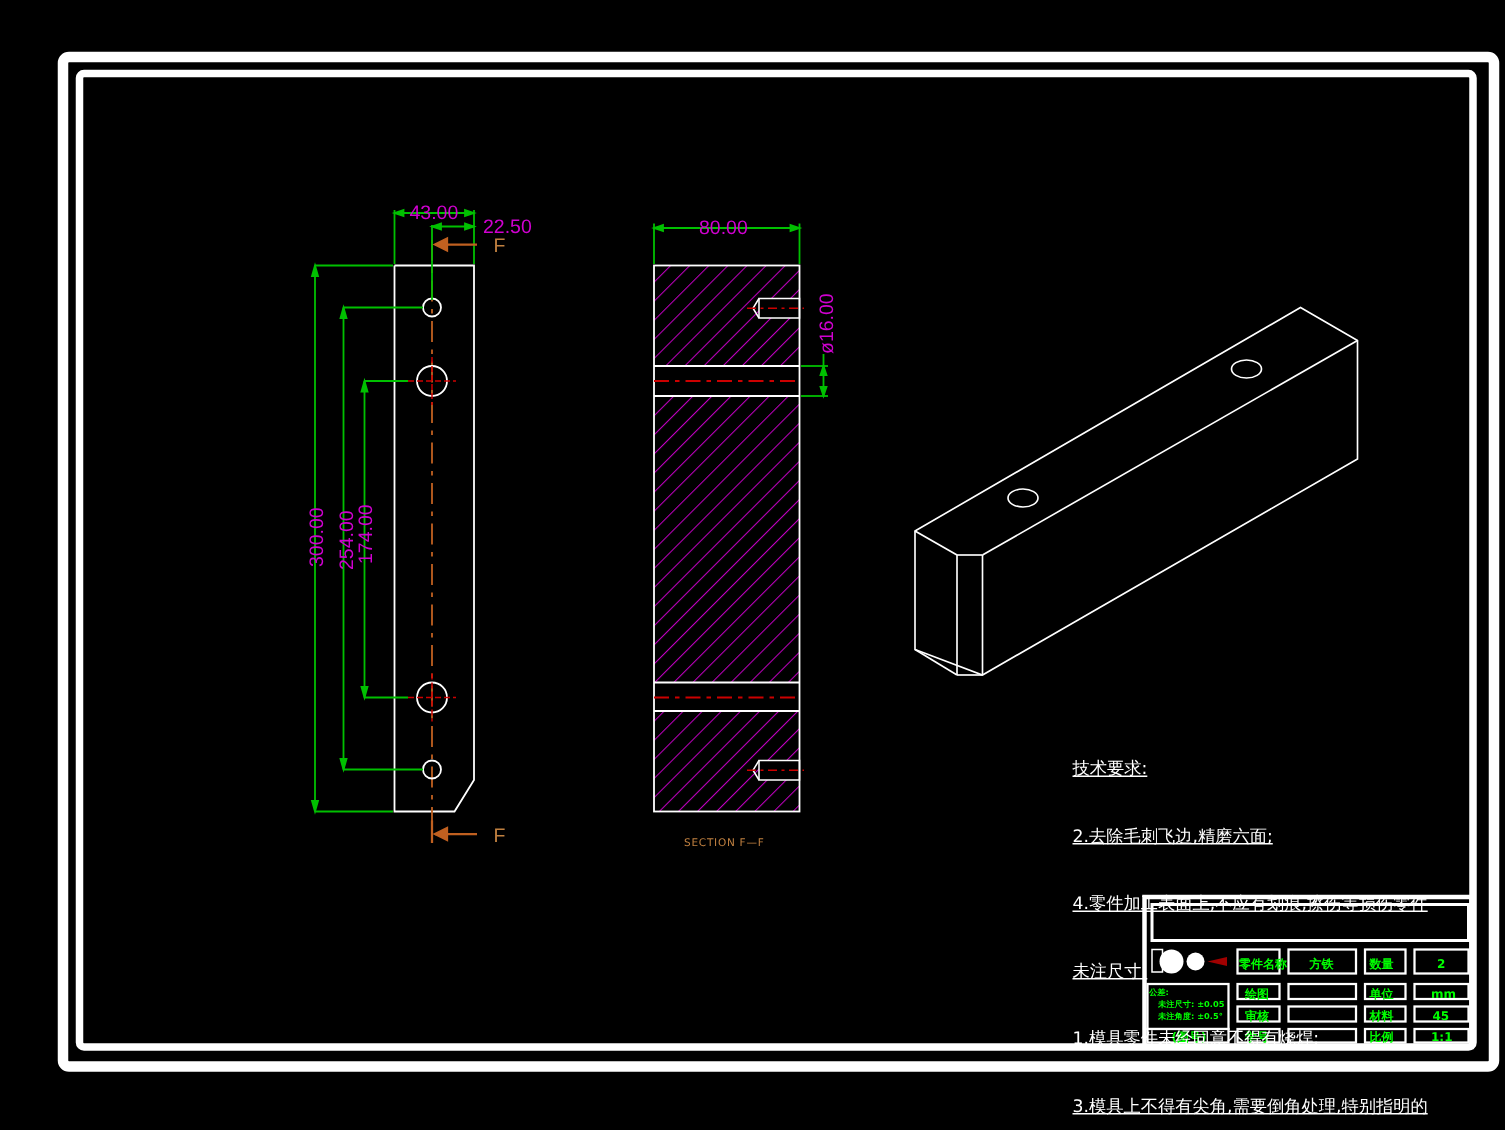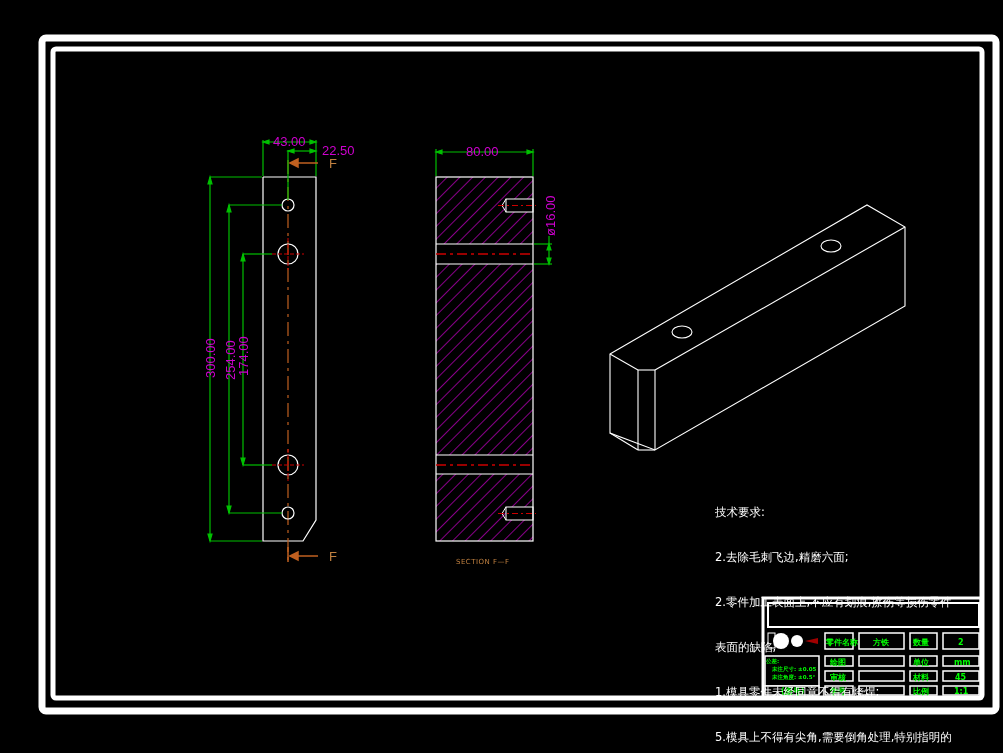--- a/index.html
+++ b/index.html
@@ -2,21 +2,21 @@
 <html><head>
 <meta charset="utf-8">
 <style>
   html, body { margin: 0; padding: 0; background: #000; }
   body { width: 1003px; height: 753px; overflow: hidden; position: relative; font-family: "DejaVu Sans", sans-serif; }
   #canvas { position: absolute; left: 0; top: 0; }
   .dim { fill: #d000d0; font-family: "Liberation Sans", sans-serif; font-size: 13px; }
   .flabel { fill: #c08040; font-family: "Liberation Sans", sans-serif; font-size: 13px; }
   .seclabel { fill: #c08040; font-family: "DejaVu Sans", sans-serif; font-size: 7px; letter-spacing: 0.5px; }
   .notes { position: absolute; left: 715px; top: 475px; color: #fff; font-family: "DejaVu Sans", sans-serif; font-size: 11.5px; line-height: 15px; white-space: pre; }
-  .notes div { height: 15px; }
+  .notes div { height: 15px; text-decoration: underline; }
   .tb-text { fill: #00ff00; font-family: "DejaVu Sans", sans-serif; font-size: 8px; font-weight: bold; }
   .tb-small { fill: #00ff00; font-family: "DejaVu Sans", sans-serif; font-size: 5.5px; font-weight: bold; }
 </style>
 </head>
 <body>
 
 <svg id="canvas" width="1003" height="753" viewBox="0 0 1003 753">
 
   <rect x="42" y="38" width="954" height="673" rx="4" fill="none" stroke="#fff" stroke-width="7"></rect>
   <rect x="53" y="49" width="929" height="649" rx="3" fill="none" stroke="#fff" stroke-width="5"></rect>
@@ -191,19 +191,19 @@
     <text class="tb-text" x="781" y="694">(图号)</text>
     <text class="tb-text" x="830" y="694">学号</text>
     <text class="tb-text" x="913" y="694">比例</text>
     <text class="tb-text" x="954" y="694">1:1</text>
   </g>
 </svg>
 
 <div class="notes">
   <div>技术要求:</div>
   <div>2.去除毛刺飞边,精磨六面;</div>
-  <div>2.零件加工表面上,不应有划痕,擦伤等损伤零件</div>
-  <div>表面的缺陷;</div>
+  <div>4.零件加工表面上,不应有划痕,擦伤等损伤零件</div>
+  <div>未注尺寸;</div>
   <div>1.模具零件未经同意不得有烧焊;</div>
-  <div>5.模具上不得有尖角,需要倒角处理,特别指明的</div>
+  <div>3.模具上不得有尖角,需要倒角处理,特别指明的</div>
   
   
 </div>
 
 </body></html>

